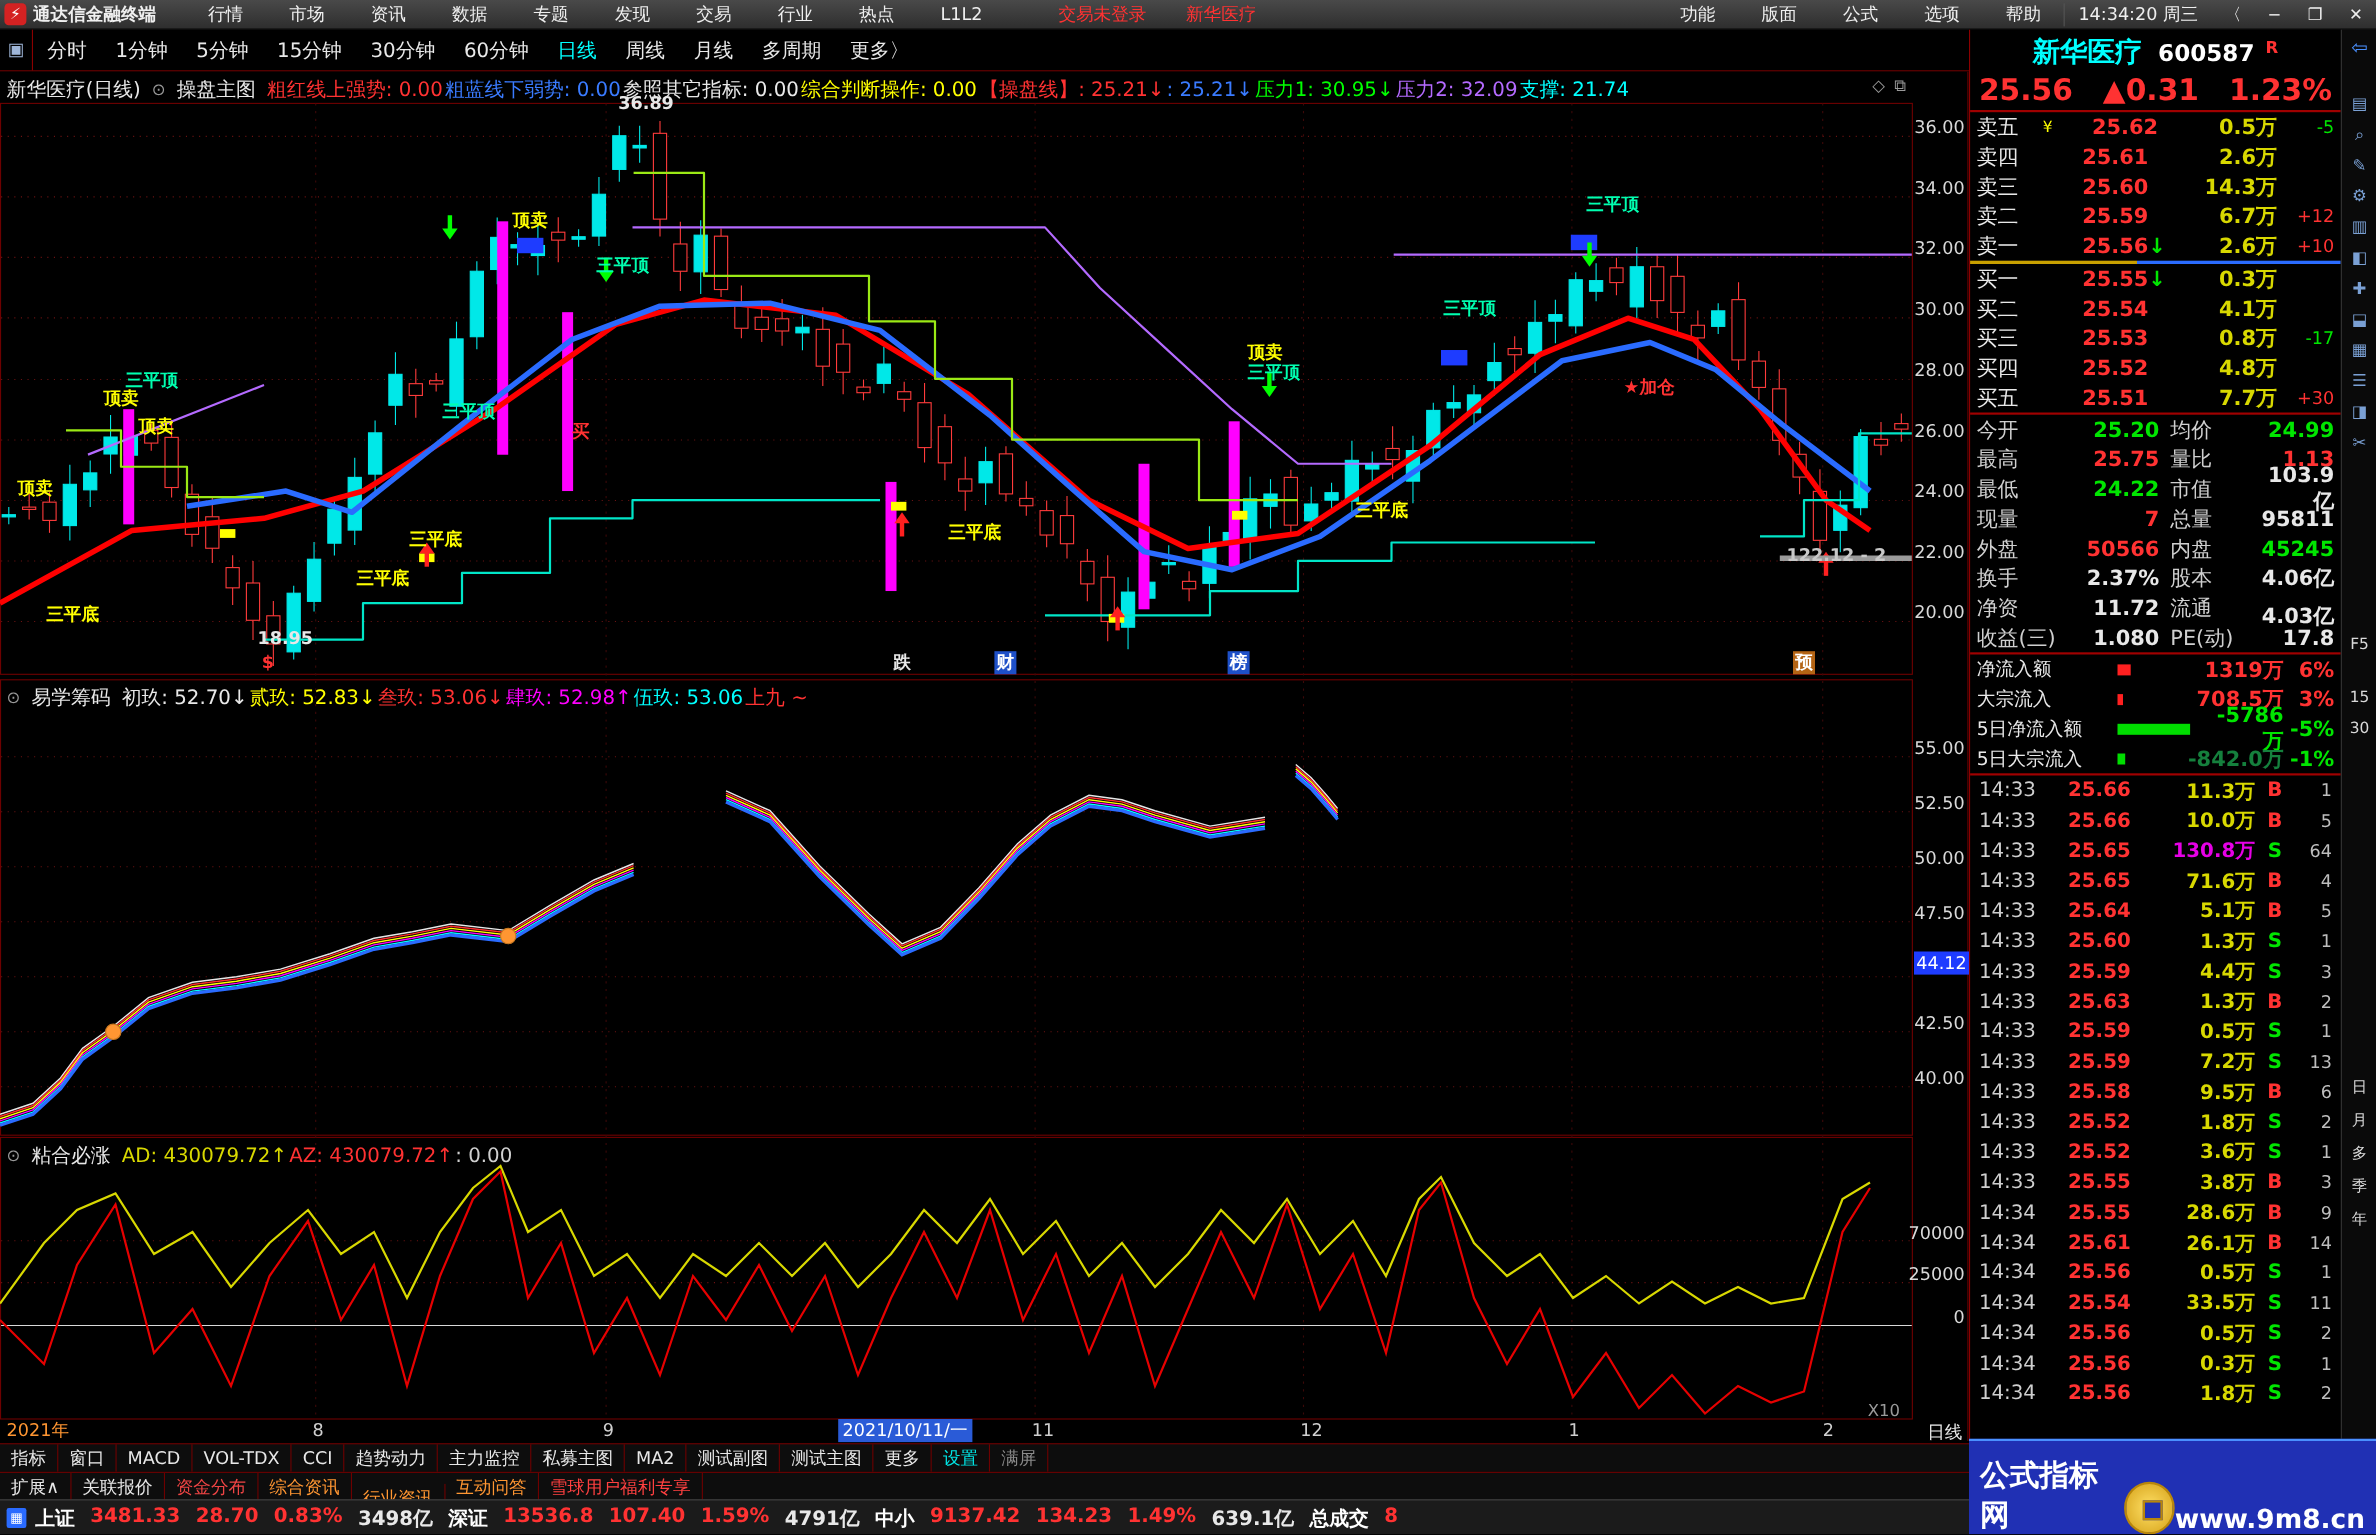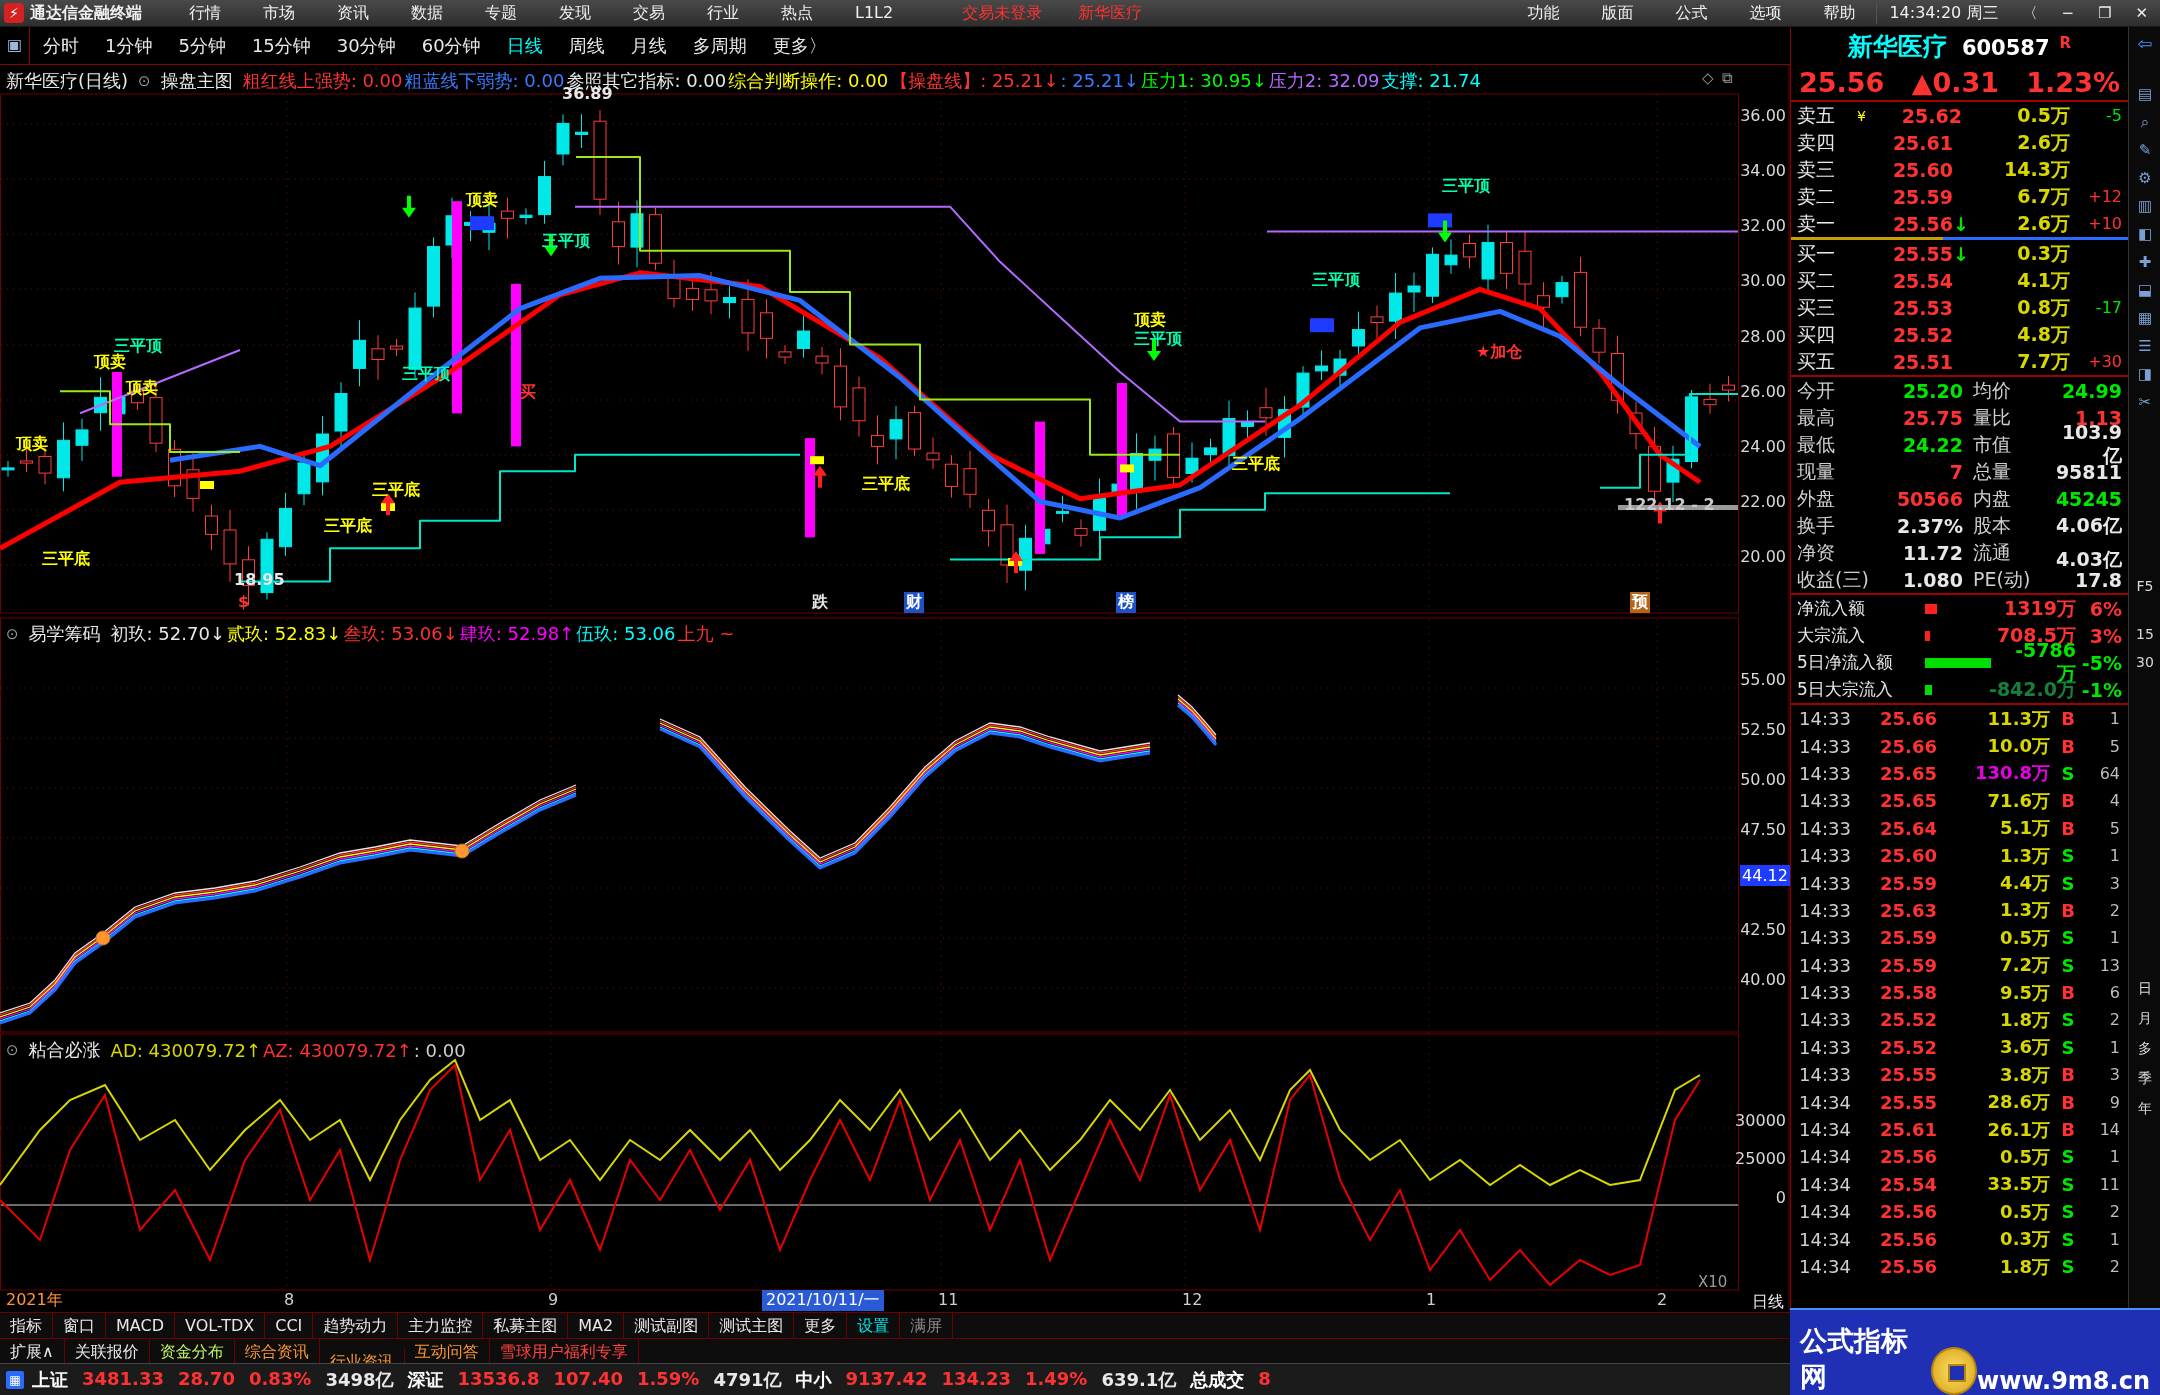--- a/index.html
+++ b/index.html
@@ -502,21 +502,21 @@
         <div class="clabel" style="color: rgb(255, 50, 50); left: 236px; top: 527px;">$</div>
         <div class="clabel" style="color: rgb(232, 232, 232); left: 810px; top: 527px;">跌</div>
         <div class="clabel" style="color: rgb(255, 255, 255); background: rgb(30, 80, 200); left: 904px; top: 527px;">财</div>
         <div class="clabel" style="color: rgb(255, 255, 255); background: rgb(30, 80, 200); left: 1116px; top: 527px;">榜</div>
         <div class="clabel" style="color: rgb(255, 255, 255); background: rgb(180, 100, 20); left: 1630px; top: 527px;">预</div>
       </div>
 
     <div class="axis-col">
       <span><span class="axlab" style="top: 41px;">36.00</span><span class="axlab" style="top: 96px;">34.00</span><span class="axlab" style="top: 151px;">32.00</span><span class="axlab" style="top: 206px;">30.00</span><span class="axlab" style="top: 262px;">28.00</span><span class="axlab" style="top: 317px;">26.00</span><span class="axlab" style="top: 372px;">24.00</span><span class="axlab" style="top: 427px;">22.00</span><span class="axlab" style="top: 482px;">20.00</span></span>
       <span><span class="axlab" style="top: 605px;">55.00</span><span class="axlab" style="top: 655px;">52.50</span><span class="axlab" style="top: 705px;">50.00</span><span class="axlab" style="top: 755px;">47.50</span><span class="axlab" style="top: 855px;">42.50</span><span class="axlab" style="top: 905px;">40.00</span></span>
-      <span><span class="axlab" style="top: 1046px;">30000</span><span class="axlab" style="top: 1084px;">25000</span><span class="axlab" style="top: 1123px;">0</span></span>
+      <span><span class="axlab" style="top: 1046px;">70000</span><span class="axlab" style="top: 1084px;">25000</span><span class="axlab" style="top: 1123px;">0</span></span>
       <div class="axmark" id="axmark" style="top: 800px;">44.12</div>
     </div>
     <div class="x10">X10</div>
 
     <div class="datebar">
       <span><span class="dtick dyear" style="left: 6px;">2021年</span><span class="dtick" style="left: 284px;">8</span><span class="dtick" style="left: 548px;">9</span><span class="dtick hl" style="left: 762px;">2021/10/11/一</span><span class="dtick" style="left: 938px;">11</span><span class="dtick" style="left: 1182px;">12</span><span class="dtick" style="left: 1426px;">1</span><span class="dtick" style="left: 1657px;">2</span></span>
     </div>
     <div class="axline">日线</div>
   </div>
 
@@ -885,21 +885,21 @@
       <div class="tab">MA2</div>
       <div class="tab">测试副图</div>
       <div class="tab">测试主图</div>
       <div class="tab">更多</div>
       <div class="tab" style="color: rgb(0, 230, 230);">设置</div>
       <div class="tab" style="color: rgb(138, 138, 138);">满屏</div>
     </div>
   <div class="tabs2">
       <div class="tab" style="color: rgb(232, 232, 232);">扩展∧</div>
       <div class="tab" style="color: rgb(232, 232, 232);">关联报价</div>
-      <div class="tab" style="color: #bef264;">资金分布</div>
+      <div class="tab" style="color: #ef4444;">资金分布</div>
       <div class="tab" style="color: rgb(255, 150, 50);">综合资讯</div>
       <div class="tab" style="color: rgb(255, 150, 50); margin-top: 20px;">行业资讯</div>
       <div class="tab" style="color: rgb(255, 150, 50);">互动问答</div>
       <div class="tab" style="color: rgb(255, 64, 64);">雪球用户福利专享</div>
     </div>
 
   <div class="statusbar">
     <div class="sticon">▦</div>
     <div style="display:flex">
         <span class="sseg" style="color: rgb(255, 255, 255);">上证</span>

